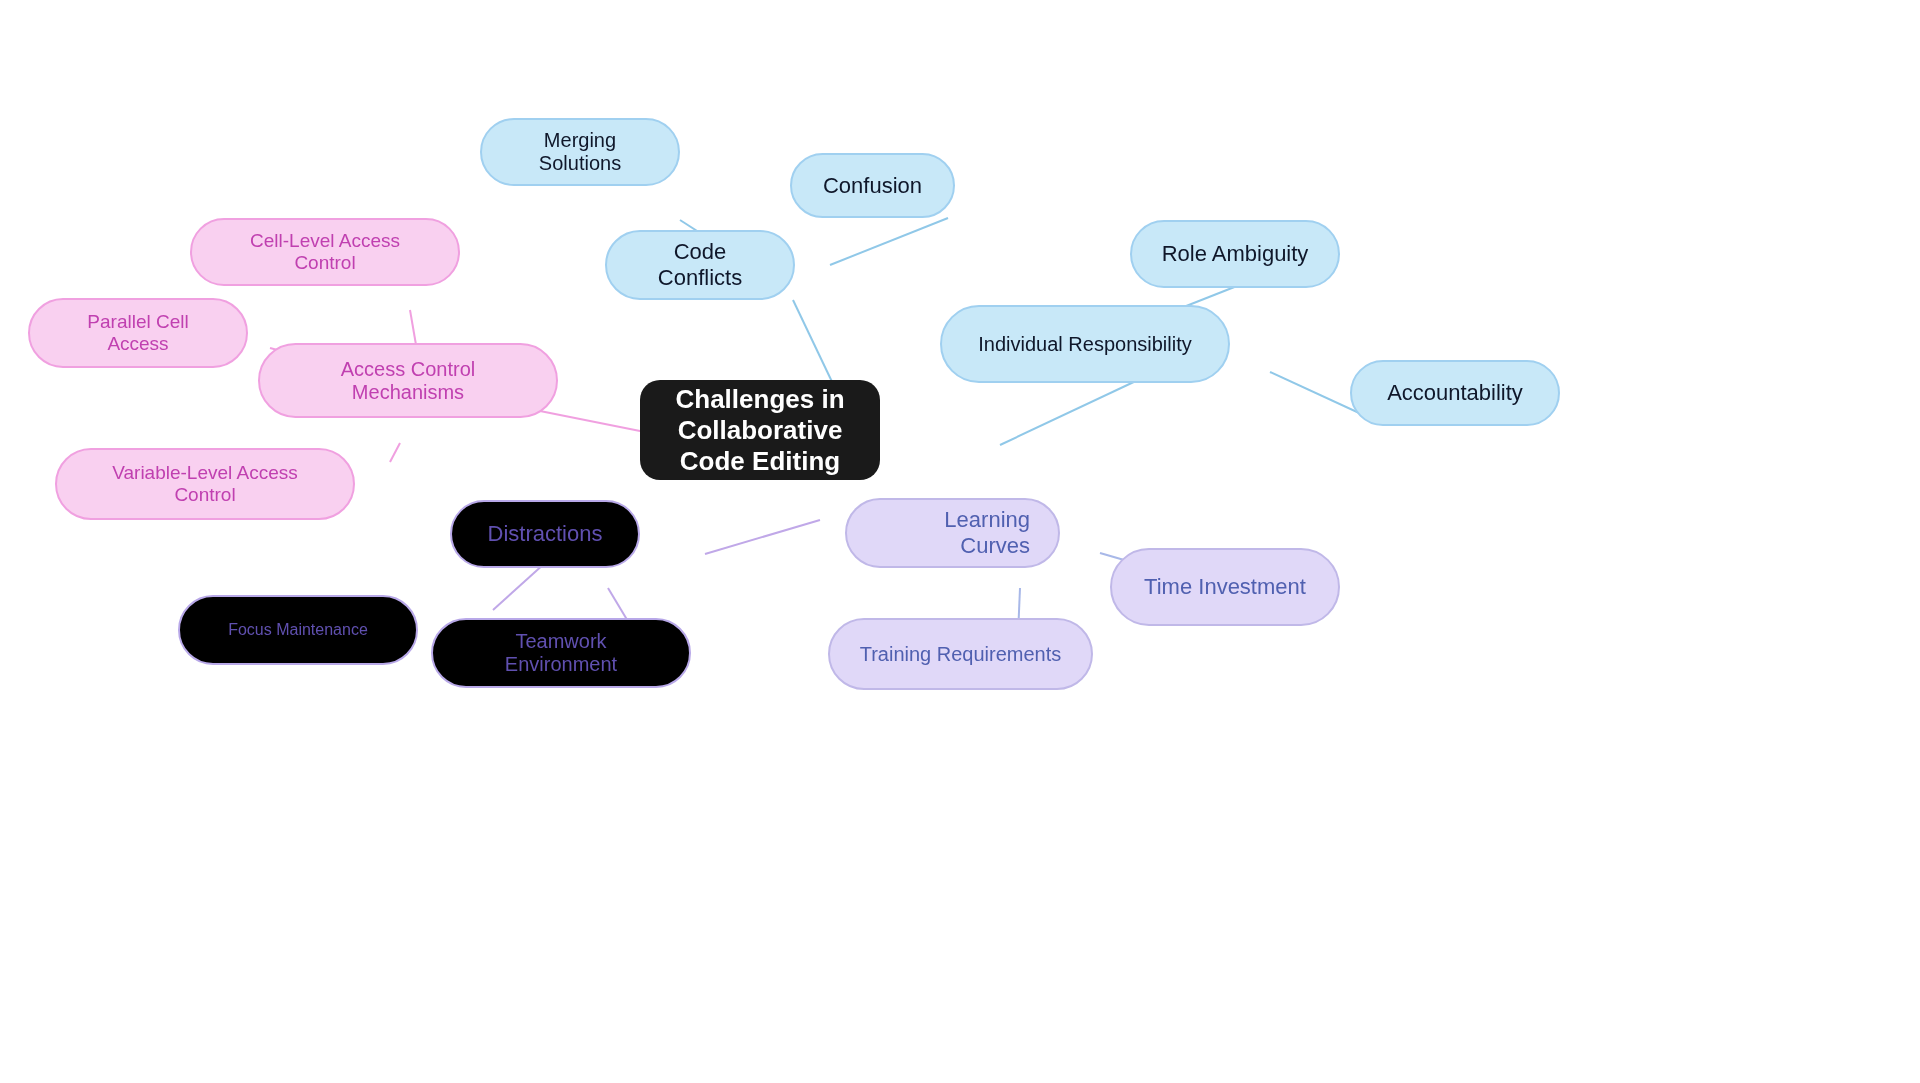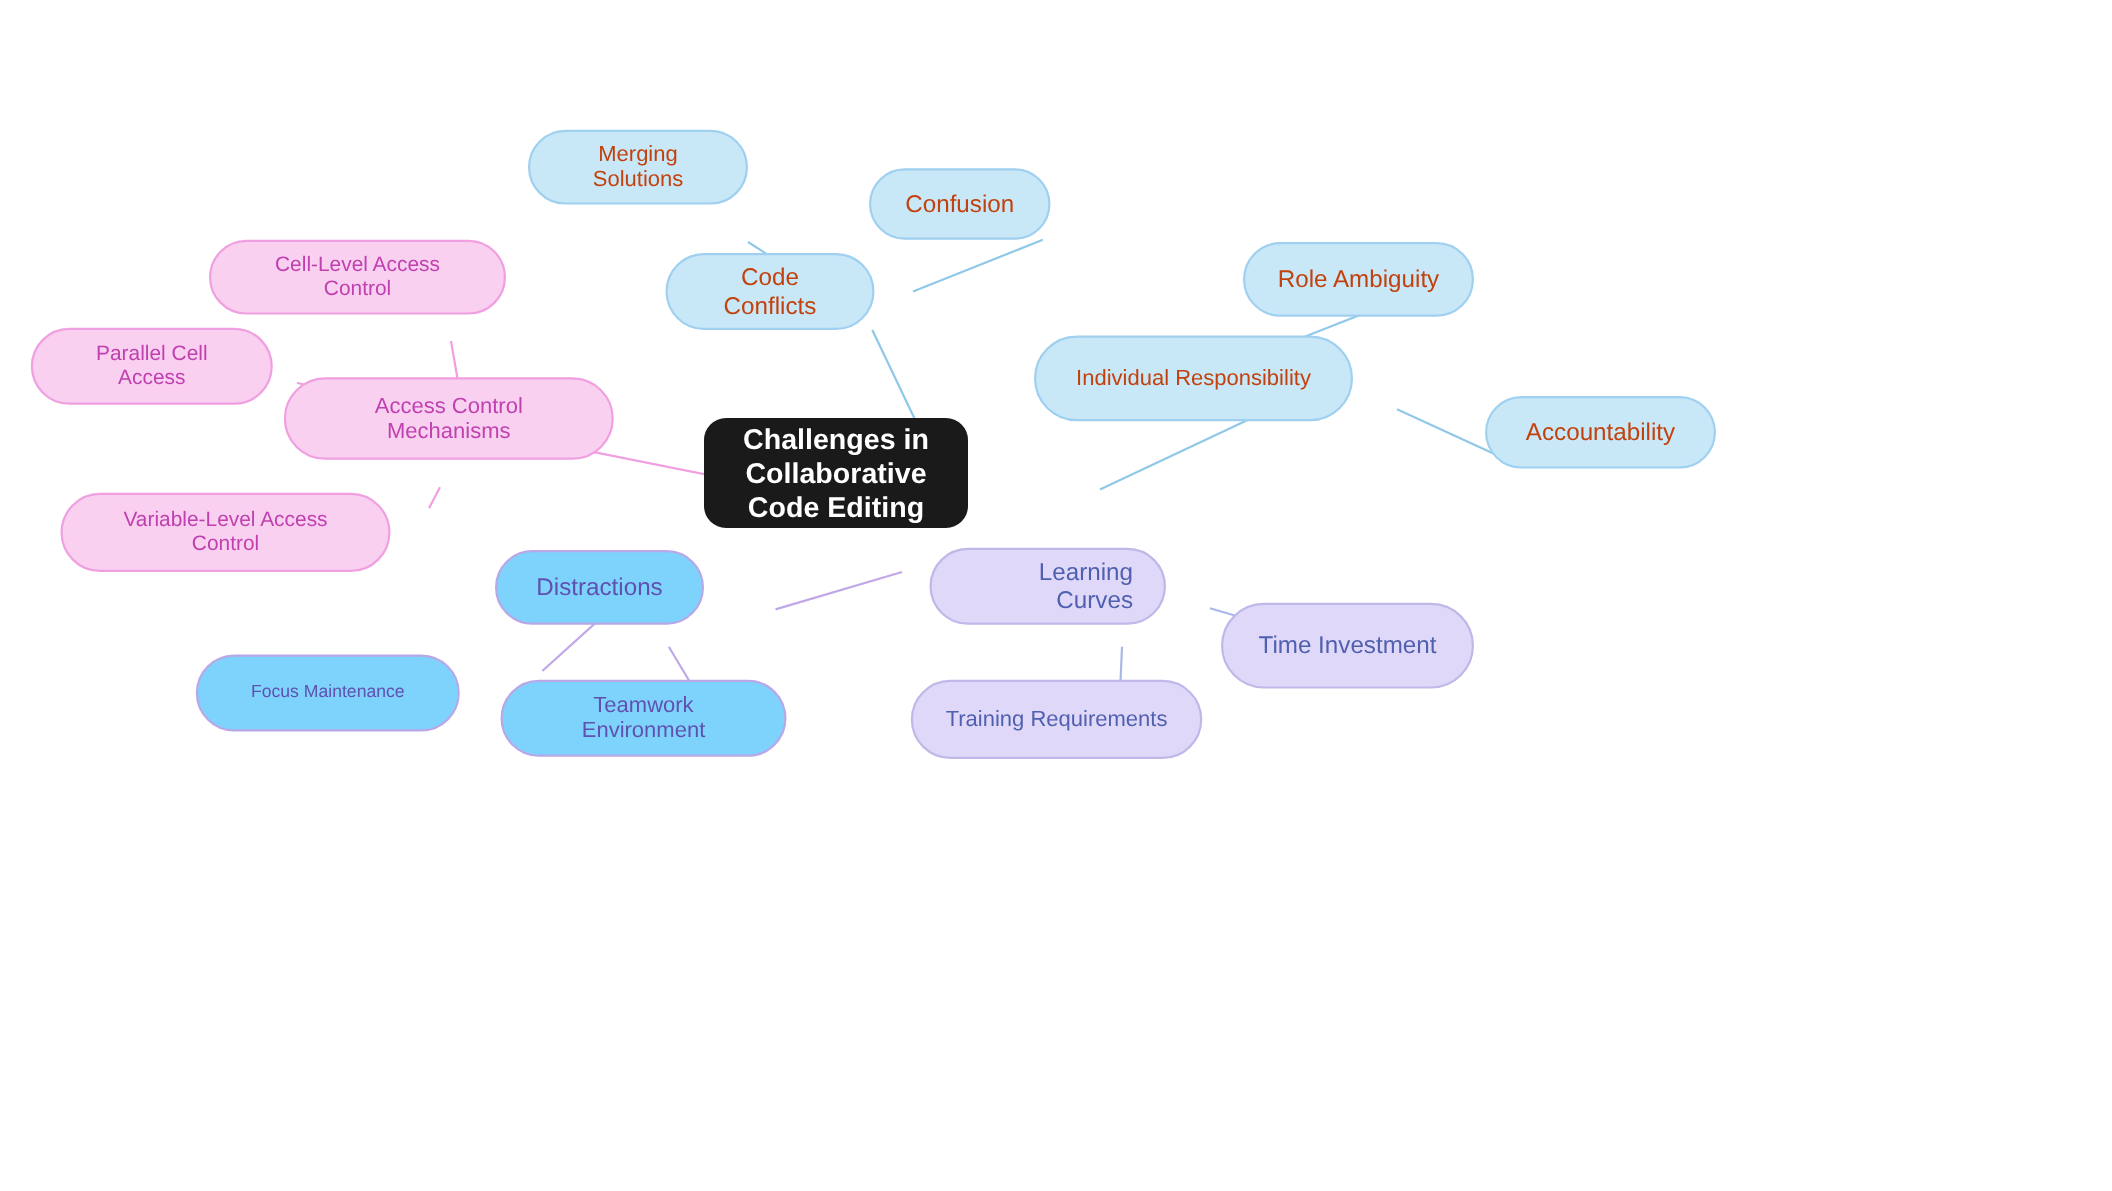--- a/index.html
+++ b/index.html
@@ -39,25 +39,25 @@
       width: 240px;
       height: 100px;
     }
     .node-pink {
       background: #f9d0f0;
       color: #c040b0;
       border: 2px solid #f0a0e0;
     }
     .node-blue {
       background: #c8e8f8;
-      color: #c2410c;
+      color: #0f172a;
       border: 2px solid #a0d0f0;
     }
     .node-purple {
-      background: #7dd3fc;
+      background: #000000;
       color: #6050b0;
       border: 2px solid #b8a8e8;
     }
     .node-lavender {
       background: #e0d8f8;
       color: #5060b0;
       border: 2px solid #c0b8e8;
       text-align: right;
     }
   </style>
@@ -119,19 +119,19 @@
 <div class="node node-blue" style="left: 940px; top: 305px; width: 290px; height: 78px; font-size: 20px;">Individual Responsibility</div>
 
 <div class="node node-blue" style="left: 1130px; top: 220px; width: 210px; height: 68px;">Role Ambiguity</div>
 
 <div class="node node-blue" style="left: 1350px; top: 360px; width: 210px; height: 66px;">Accountability</div>
 
 <div class="node node-purple" style="left: 450px; top: 500px; width: 190px; height: 68px;">Distractions</div>
 
 <div class="node node-purple" style="left: 178px; top: 595px; width: 240px; height: 70px; font-size: 16px;">Focus Maintenance</div>
 
-<div class="node node-purple" style="left: 455px; top: 618px; width: 260px; height: 70px; font-size: 20px;">Teamwork Environment</div>
+<div class="node node-purple" style="left: 431px; top: 618px; width: 260px; height: 70px; font-size: 20px;">Teamwork Environment</div>
 
 <div class="node node-lavender" style="left: 845px; top: 498px; width: 215px; height: 70px;">Learning Curves</div>
 
 <div class="node node-lavender" style="left: 1110px; top: 548px; width: 230px; height: 78px;">Time Investment</div>
 
 <div class="node node-lavender" style="left: 828px; top: 618px; width: 265px; height: 72px; font-size: 20px;">Training Requirements</div>
 
 </body></html>

